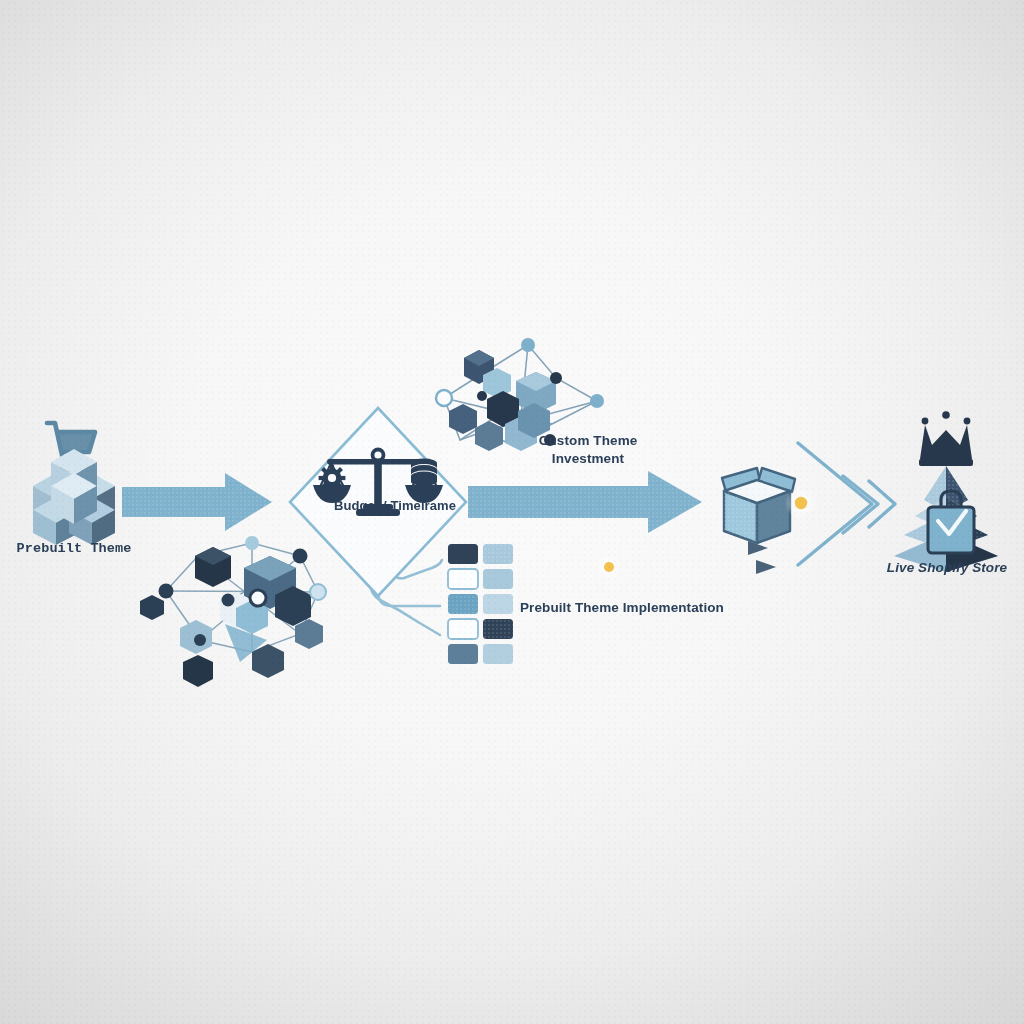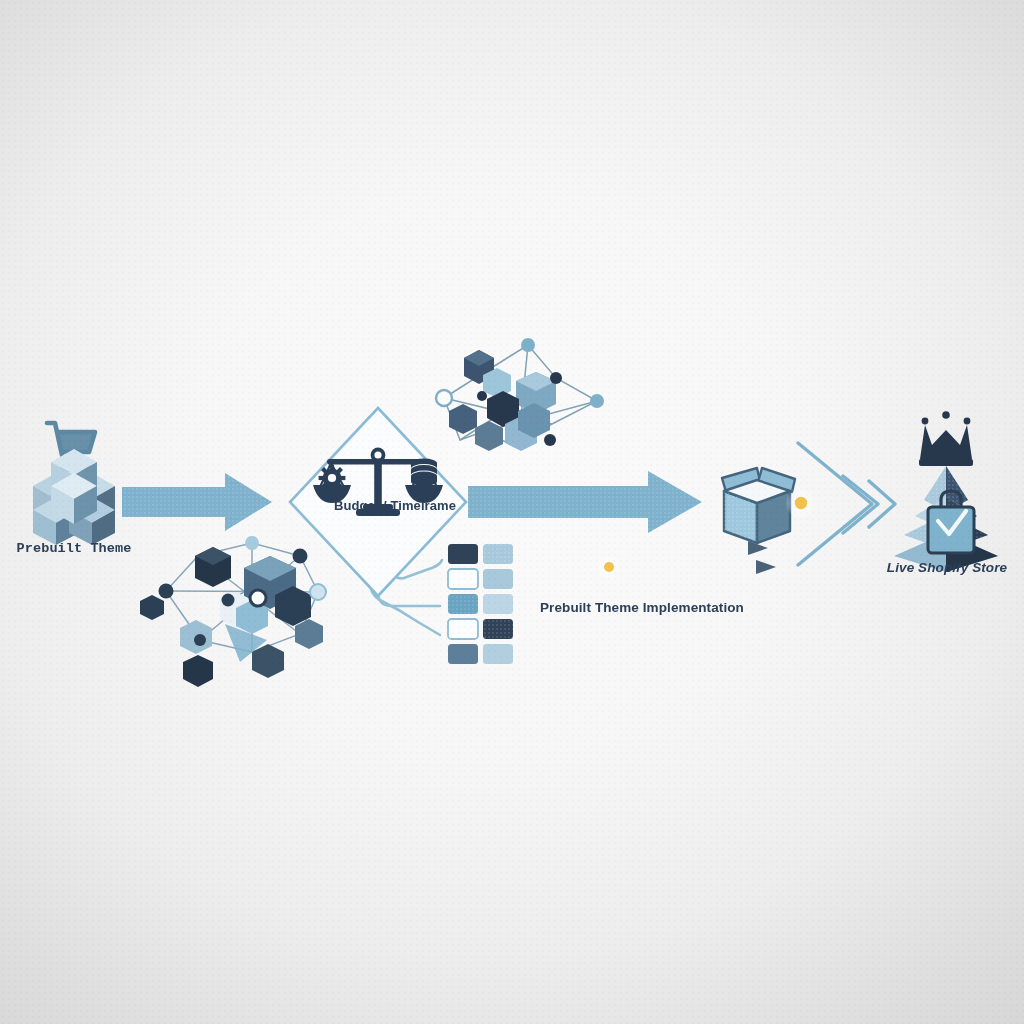--- a/index.html
+++ b/index.html
@@ -31,21 +31,21 @@
     font-weight:600;
     letter-spacing:.1px;
     white-space:nowrap;
     text-align:center;
     line-height:18px;
   }
   .lbl.two{white-space:normal;line-height:18px;}
   #lbl-prebuilt{left:0px;top:540px;width:148px;font-family:Liberation Mono, monospace;}
   #lbl-budget{left:300px;top:497px;width:190px;font-size:13px;}
   #lbl-custom{left:520px;top:432px;width:136px;text-align:center;}
-  #lbl-impl{left:520px;top:599px;width:230px;text-align:left;margin-left:20px;}
+  #lbl-impl{left:520px;top:599px;width:230px;text-align:left;}
   #lbl-live{left:870px;top:559px;width:154px;font-style:italic;}
 </style>
 </head>
 <body>
 
 <div id="stage">
 
   <div class="svgwrap">
   <svg width="1024" height="1024" viewBox="0 0 1024 1024" xmlns="http://www.w3.org/2000/svg">
     <defs>
@@ -314,18 +314,22 @@
 
   </svg>
   </div>
 
   <div id="texture"></div>
 
   <div class="lbl" id="lbl-prebuilt">Prebuilt Theme</div>
 
   <div class="lbl" id="lbl-budget">Budget / Timelrame</div>
 
+  <div class="lbl two" id="lbl-custom">
+    <div>Custom Theme</div>
+    <div>Investment</div>
+  </div>
 
   <div class="lbl" id="lbl-impl">Prebuilt Theme Implementation</div>
 
   <div class="lbl" id="lbl-live">Live Shopify Store</div>
 
 </div>
 
 </body></html>

